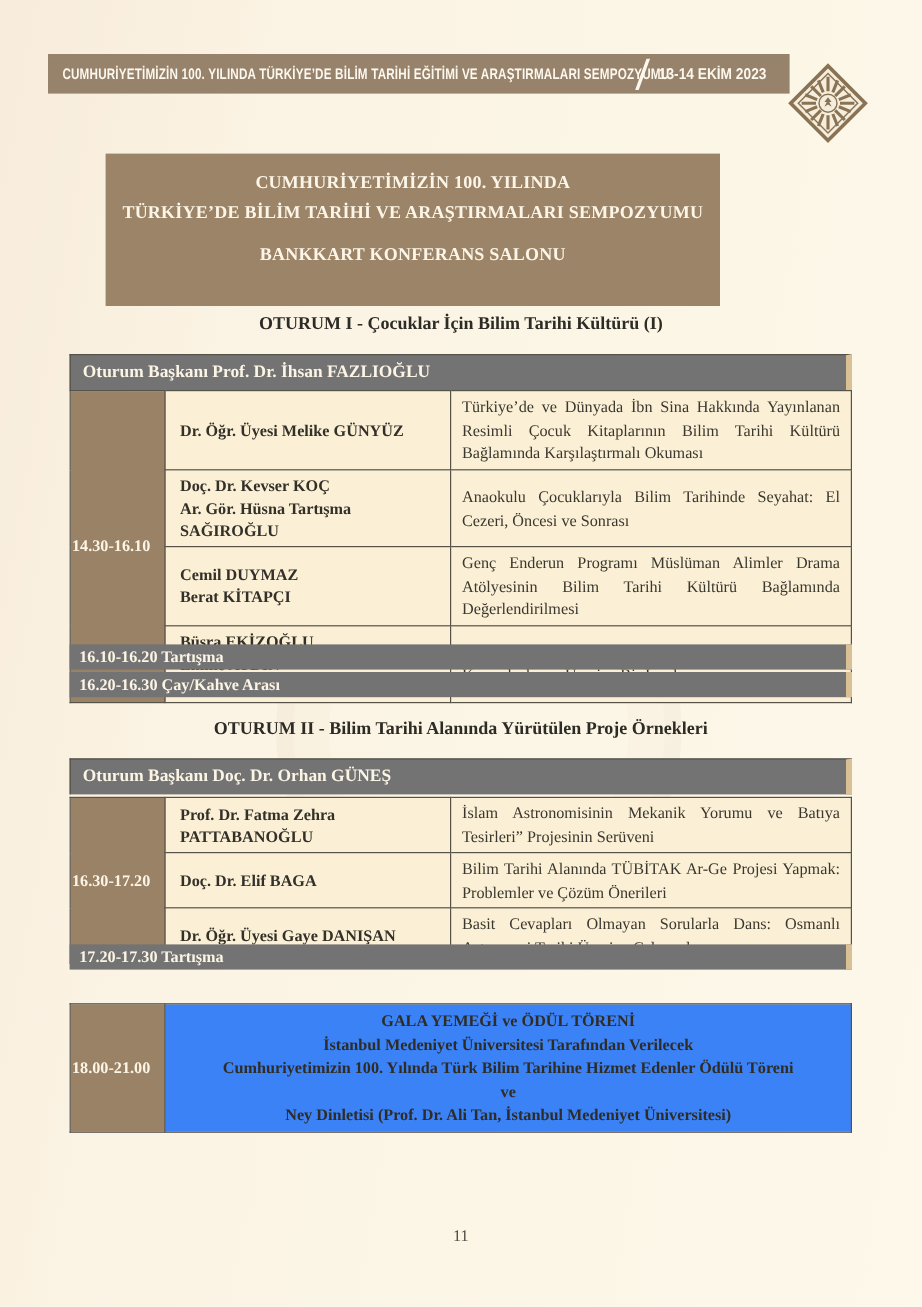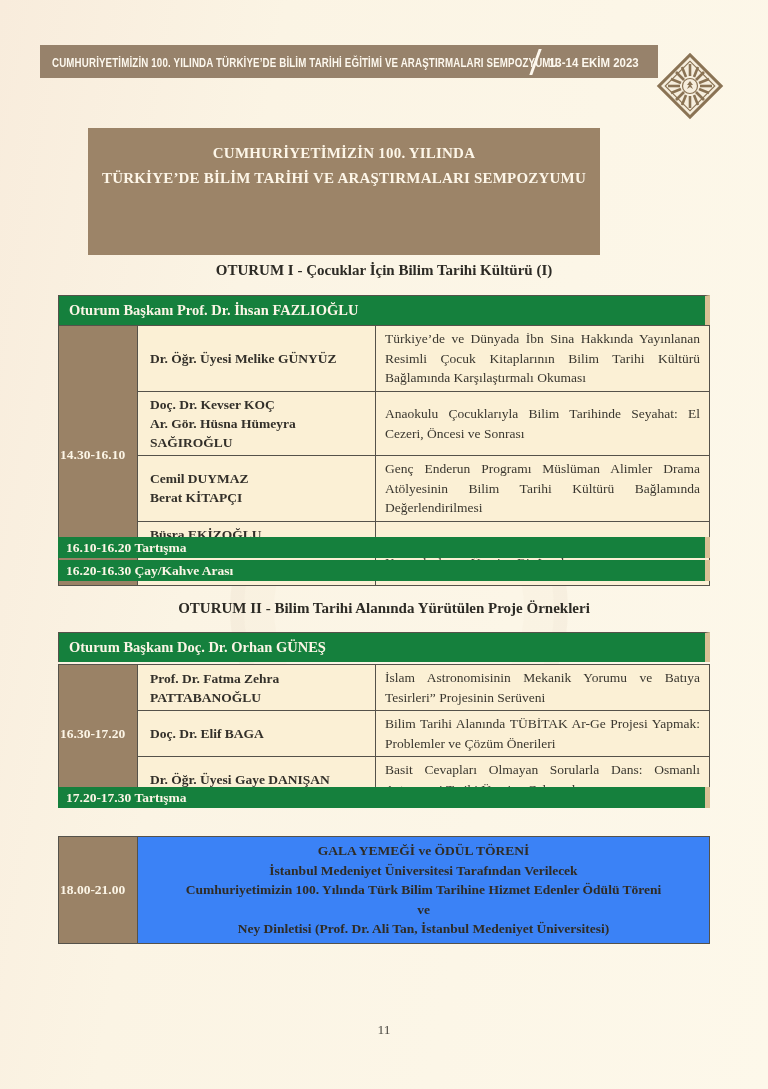--- a/index.html
+++ b/index.html
@@ -48,21 +48,21 @@
     font-weight:bold;font-size:15px;line-height:25px;letter-spacing:.2px;margin-left:22px;
   }
   .title-block .venue{margin-top:10px;}
   
   .section-heading{
     position:absolute;left:58px;width:652px;text-align:center;
     font-weight:bold;font-size:15px;color:#2d2b25;
   }
   
   .brown-bar{
-    position:absolute;left:58px;width:652px;background:#15803d;color:#fcf5e6;
+    position:absolute;left:58px;width:652px;background:#737373;color:#fcf5e6;
     font-weight:bold;box-sizing:border-box;display:flex;align-items:center;
     border-right:5px solid #d9c095;
   }
   .chair-bar{height:30px;font-size:14.5px;padding-left:10px;border-top:1.5px solid #55524a;border-left:1.5px solid #55524a;}
   .footer-bar{height:21px;font-size:13.5px;padding-left:8px;}
   
   table.session-table{
     position:absolute;left:58px;border-collapse:collapse;width:652px;
     table-layout:fixed;font-size:13.5px;
   }
@@ -136,20 +136,21 @@
       <line x1="53" y1="41" x2="43" y2="37"></line>
     </g>
     <circle cx="34" cy="34" r="7.5" fill="#f6eedd" stroke="#8a7354" stroke-width="1.2"></circle>
     <path d="M34 29 L31 33 L33 33 L31 37 L34 35 L37 37 L35 33 L37 33 Z" fill="#8a7354"></path>
   </svg>
 </div>
 
 <div class="title-block">
   <div>CUMHURİYETİMİZİN 100. YILINDA</div>
   <div>TÜRKİYE’DE BİLİM TARİHİ VE  ARAŞTIRMALARI SEMPOZYUMU</div>
+  <div class="venue">BANKKART KONFERANS SALONU</div>
 </div>
 
 <div class="section-heading" style="top:262px">OTURUM I - Çocuklar İçin Bilim Tarihi Kültürü (I)</div>
 
 <div class="brown-bar chair-bar" style="top:295px">
   <span>Oturum Başkanı Prof. Dr. İhsan FAZLIOĞLU</span>
 </div>
 
 <table class="session-table" style="top:325px">
   <colgroup>
@@ -161,21 +162,21 @@
     <tr style="height:66px">
       <td class="time-cell" rowspan="4">14.30-16.10</td>
       <td class="speaker-cell">
         <div>Dr. Öğr. Üyesi Melike GÜNYÜZ</div>
       </td>
       <td class="paper-cell">Türkiye’de ve Dünyada İbn Sina Hakkında Yayınlanan Resimli Çocuk Kitaplarının Bilim Tarihi Kültürü Bağlamında Karşılaştırmalı Okuması</td>
     </tr>
     <tr style="height:40px">
       <td class="speaker-cell">
         <div>Doç. Dr. Kevser KOÇ</div>
-        <div>Ar. Gör. Hüsna Hümeyra SAĞIROĞLU</div>
+        <div>Ar. Gör. Hüsna Tartışma SAĞIROĞLU</div>
       </td>
       <td class="paper-cell">Anaokulu Çocuklarıyla Bilim Tarihinde Seyahat: El Cezeri, Öncesi ve Sonrası</td>
     </tr>
     <tr style="height:38px">
       <td class="speaker-cell">
         <div>Cemil DUYMAZ</div>
         <div>Berat KİTAPÇI</div>
       </td>
       <td class="paper-cell">Genç Enderun Programı Müslüman Alimler Drama Atölyesinin Bilim Tarihi Kültürü Bağlamında Değerlendirilmesi</td>
     </tr>

